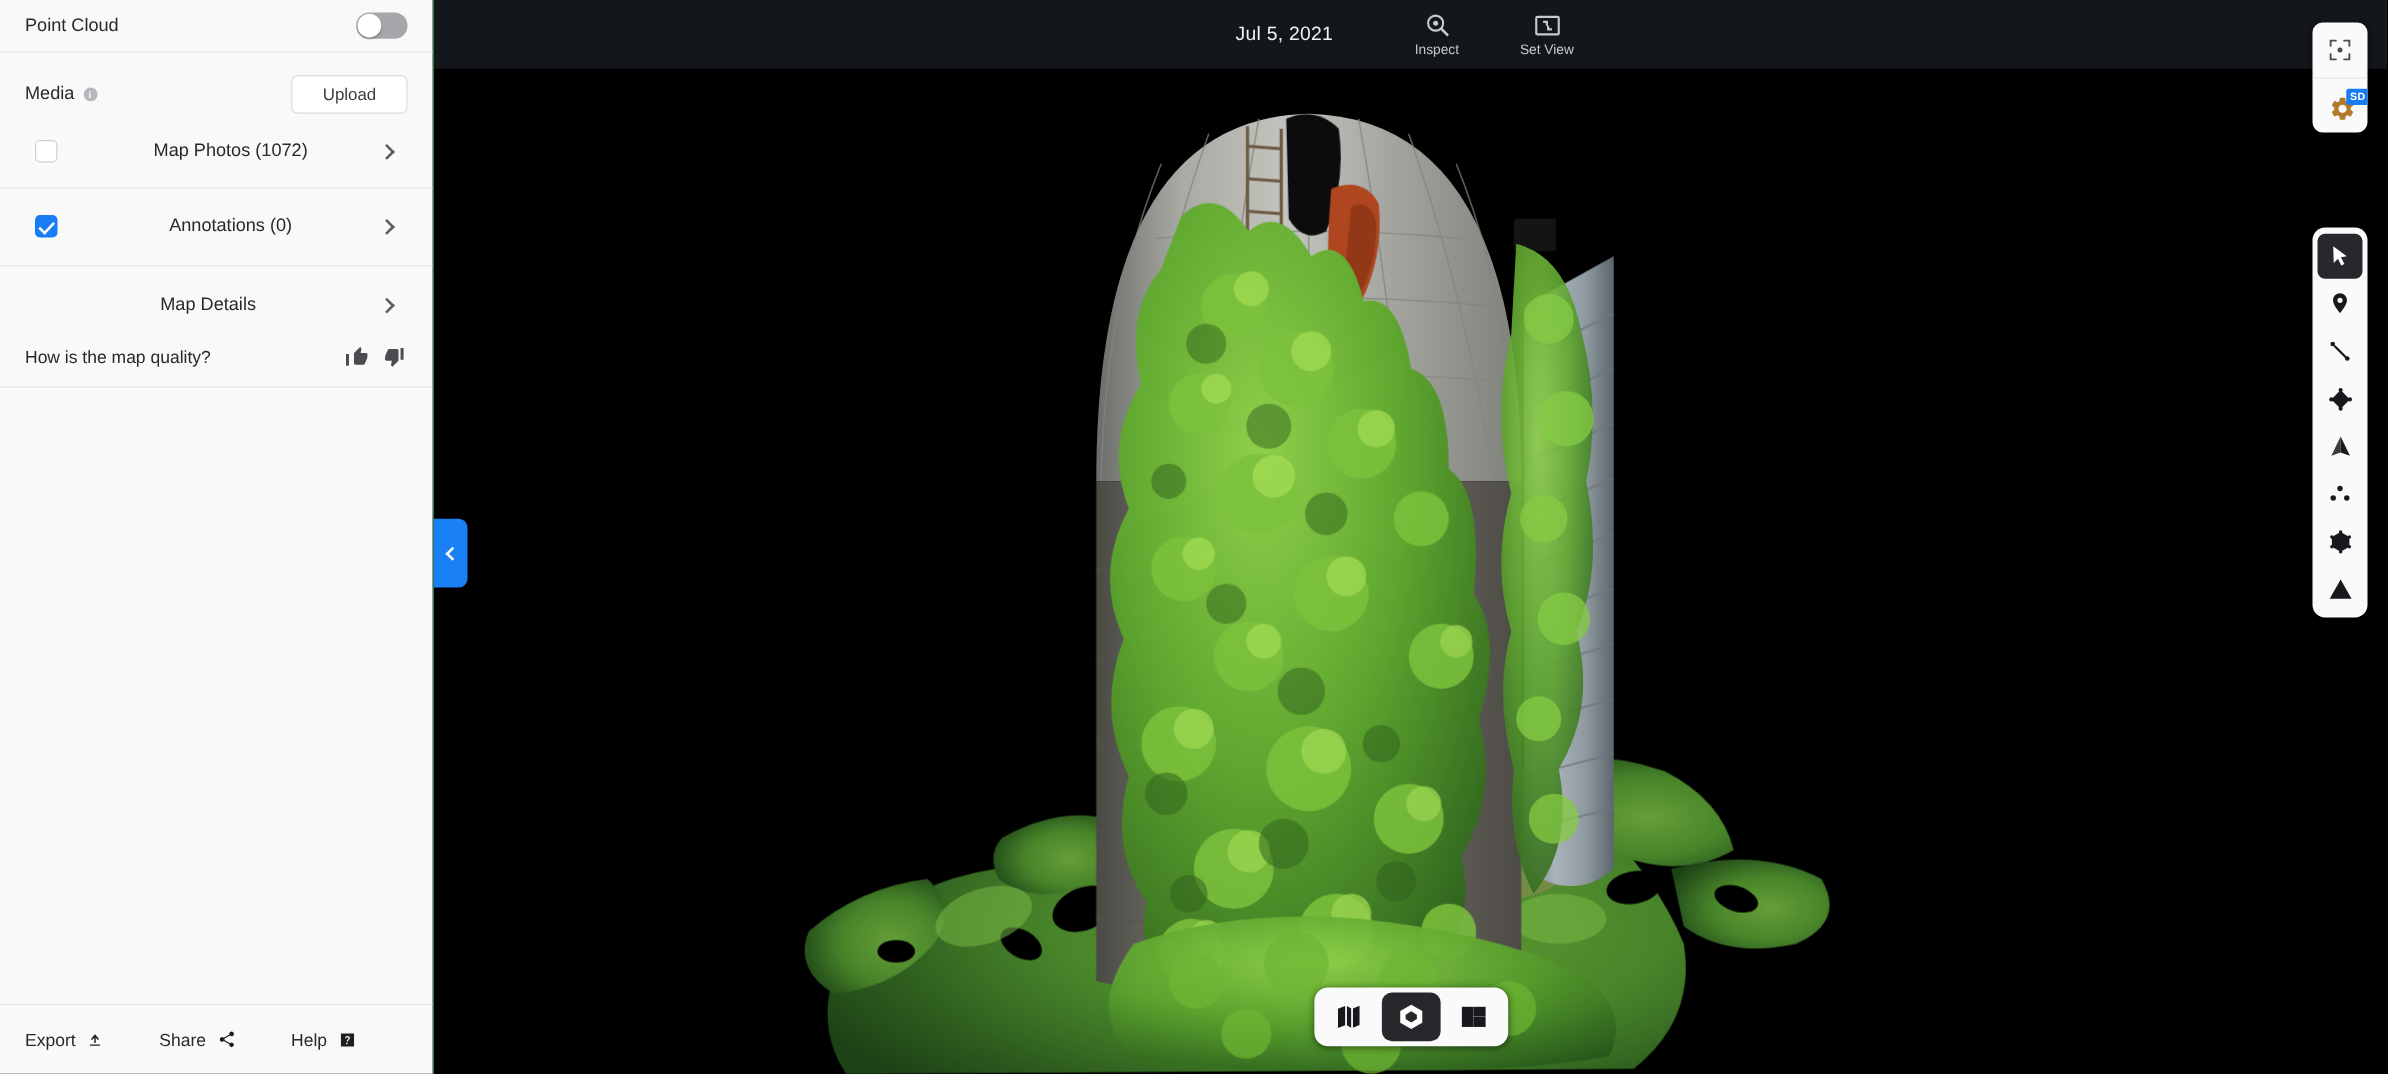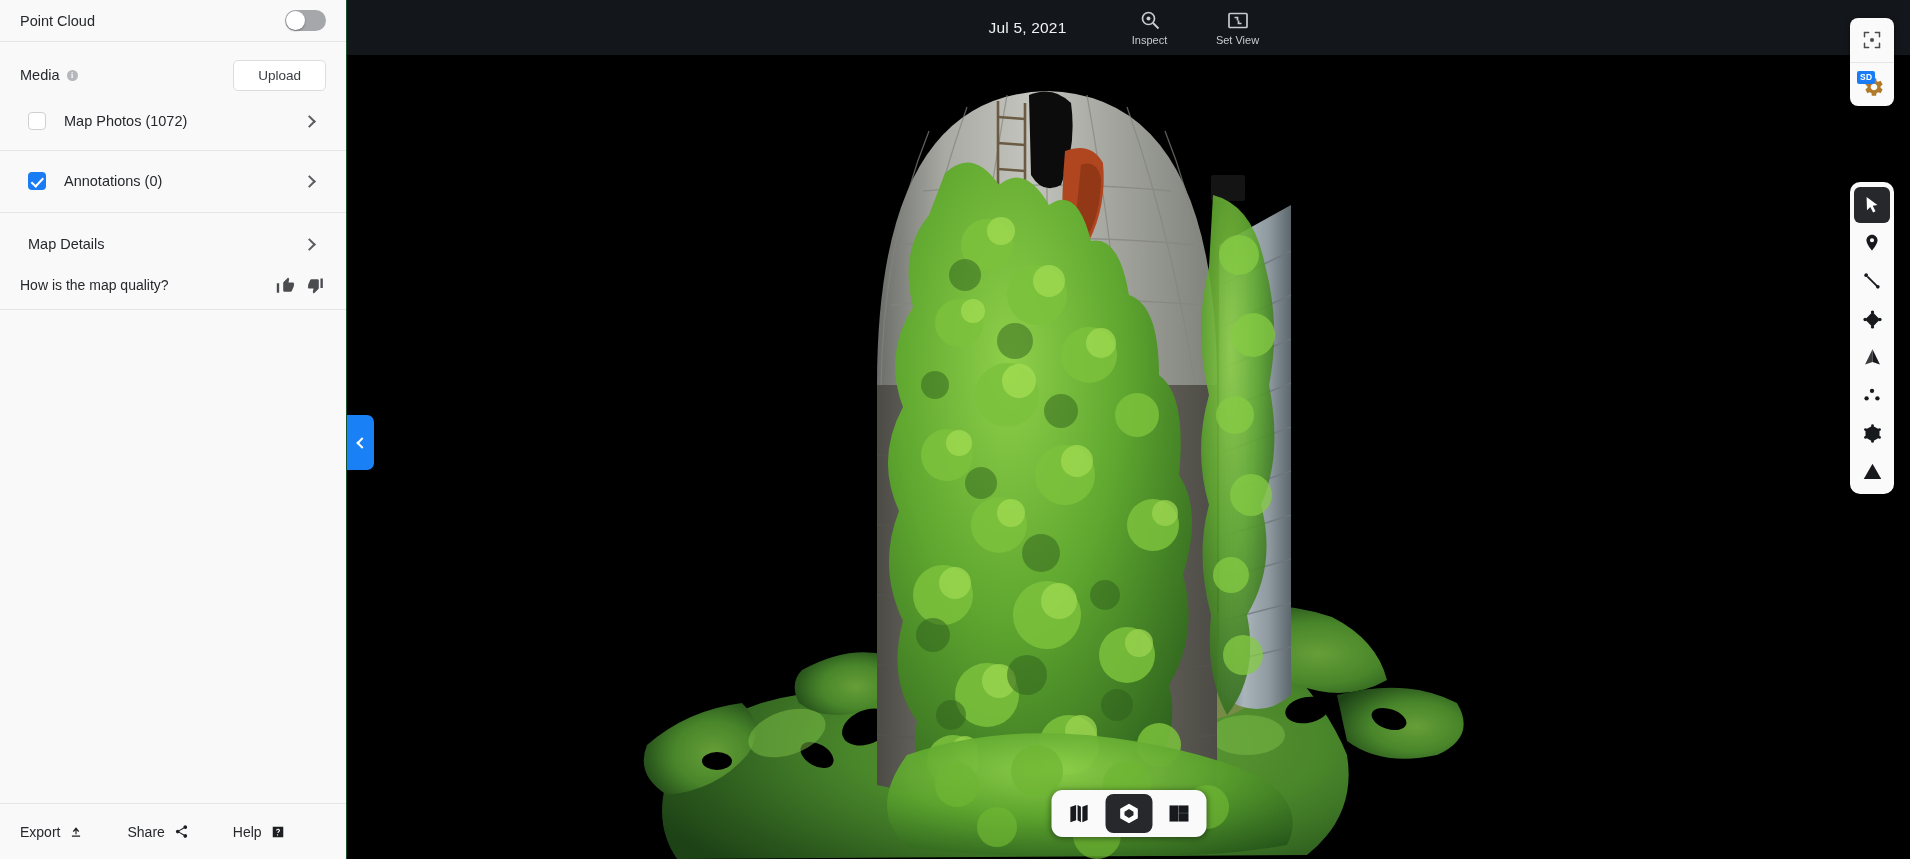--- a/index.html
+++ b/index.html
@@ -54,21 +54,21 @@
   .btn-upload {
     border: 1px solid #dddddd; background: #fff;
     border-radius: 5px; font-size: 13.5px; color: #3b3d42;
     padding: 7px 24px; cursor: pointer;
     font-family: "Liberation Sans", sans-serif;
   }
 
   
   .list-row {
     height: 42px; display: flex; align-items: center;
-    padding: 0 28px; cursor: pointer;
+    padding: 0 28px; cursor: pointer; text-align: center;
   }
   .cb {
     width: 18px; height: 18px; border-radius: 4px; flex: none;
     margin-right: 18px; position: relative;
   }
   .cb.off { border: 1.5px solid #cfd1d4; background: #fff; }
   .cb.on  { background: #1a7cf5; }
   .cb.on::after {
     content: ""; position: absolute;
     left: 5.5px; top: 2.5px; width: 5px; height: 9.5px;
@@ -160,21 +160,21 @@
     width: 44px; background: #fafafa; border-radius: 8px;
     box-shadow: 0 1px 5px rgba(0,0,0,.45);
     z-index: 15; overflow: hidden;
   }
   .rt-btn {
     height: 44px; display: flex; align-items: center; justify-content: center;
     cursor: pointer; position: relative;
   }
   .rt-btn + .rt-btn { border-top: 1px solid #e6e6e6; }
   .sd-badge {
-    position: absolute; left: 7px; top: 8px;
+    position: absolute; left: 27px; top: 8px;
     background: #1a7cf5; color: #fff;
     font-size: 8.5px; font-weight: bold; line-height: 11px;
     padding: 1px 3px; border-radius: 2px; letter-spacing: .3px;
   }
 
   
   #tool-palette {
     position: absolute; right: 16px; top: 182px;
     width: 44px; background: #fafafa; border-radius: 10px;
     box-shadow: 0 1px 5px rgba(0,0,0,.45);

